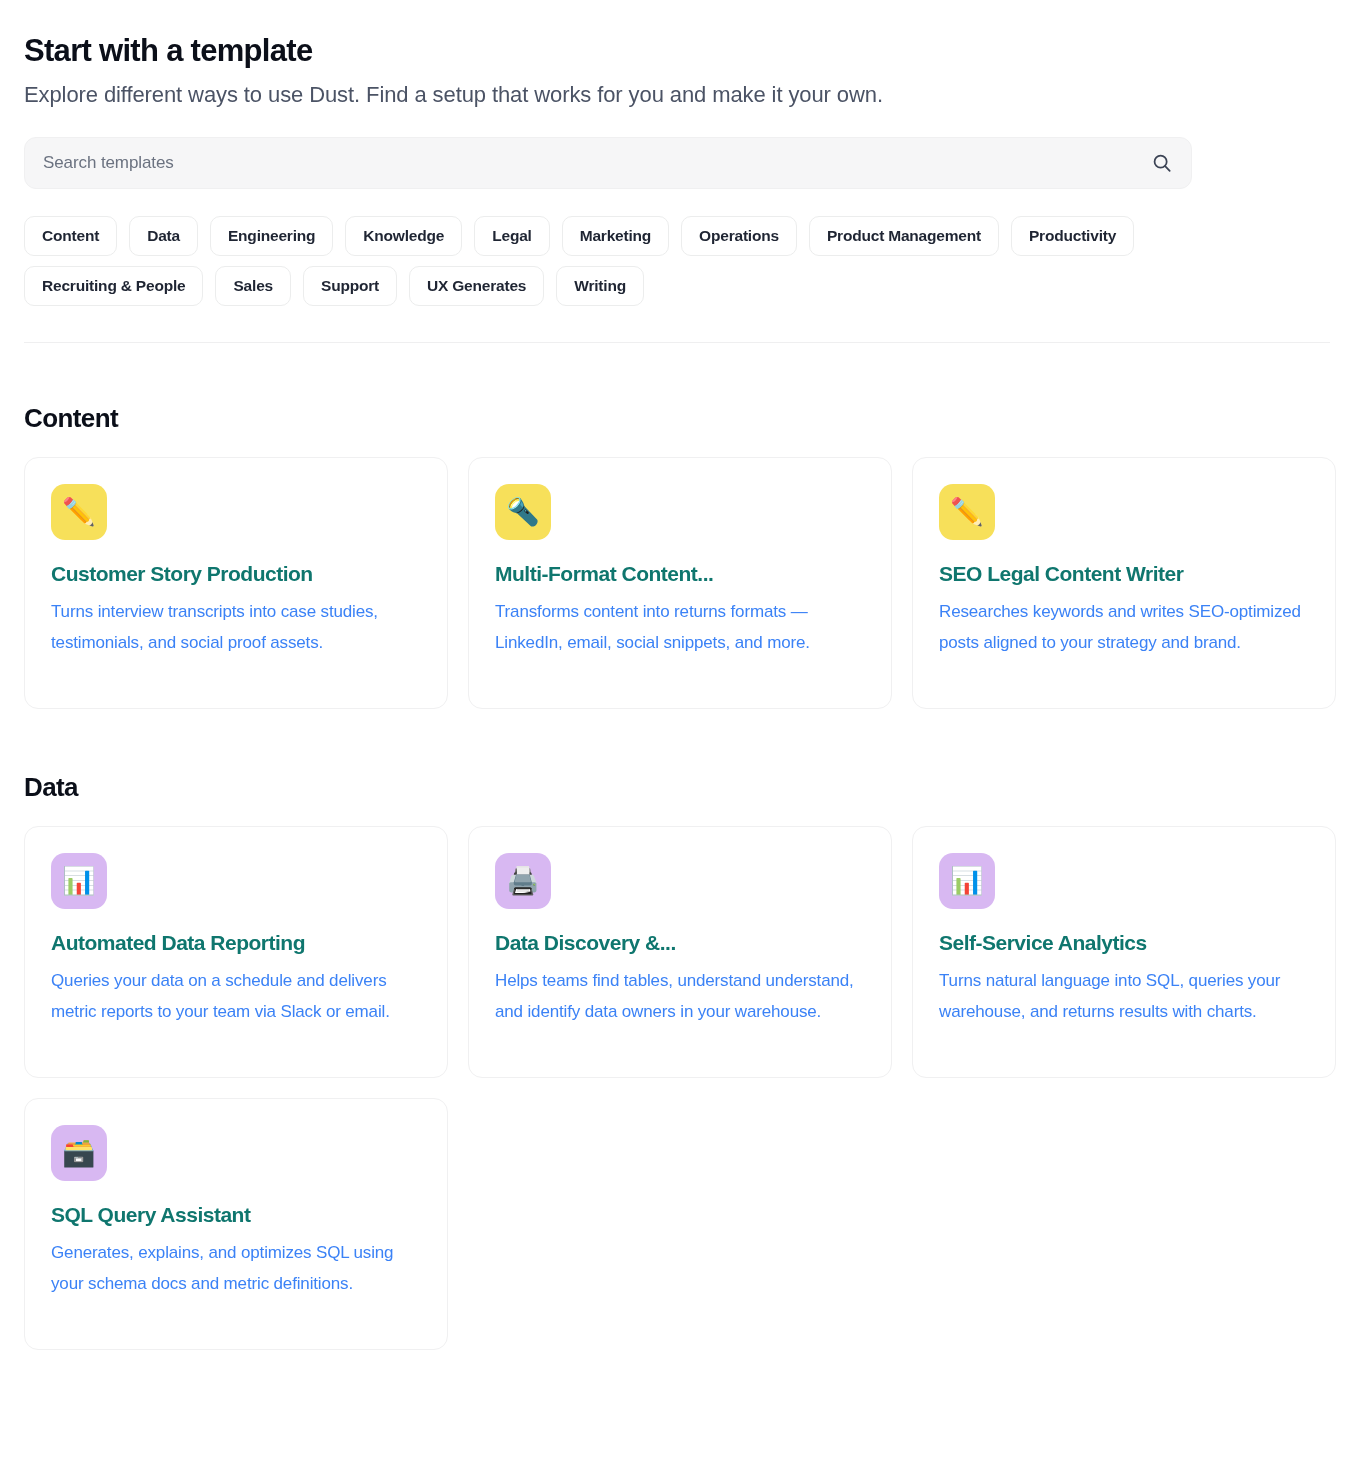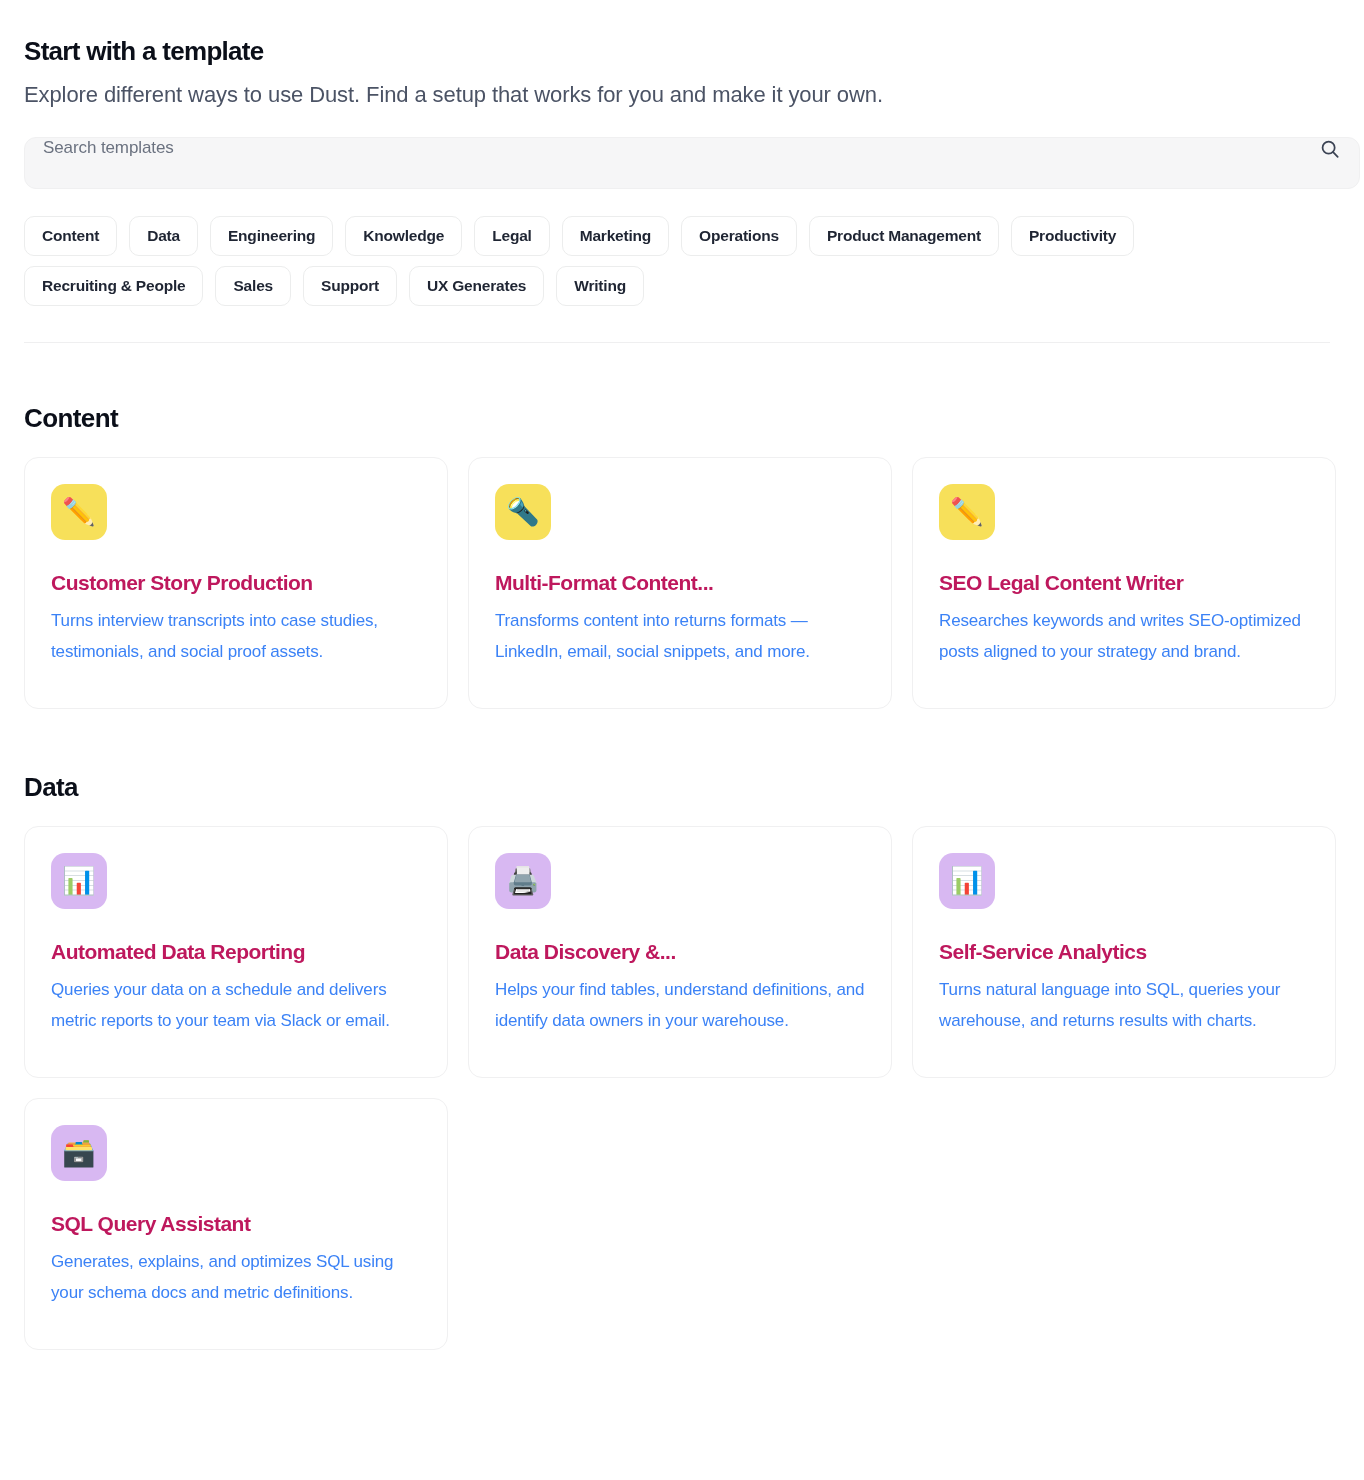--- a/index.html
+++ b/index.html
@@ -16,21 +16,21 @@
   .page {
     width: 1364px;
     min-height: 1480px;
     padding: 24px 24px 0 24px;
     background: #ffffff;
     overflow: hidden;
   }
 
   
   .page-title {
-    font-size: 26px;
+    font-size: 31px;
     line-height: 40px;
     font-weight: 700;
     letter-spacing: -0.7px;
     color: #0b0f19;
     margin-top: 7px;
   }
 
   .page-subtitle {
     font-size: 22px;
     line-height: 26px;
@@ -40,27 +40,27 @@
   }
 
   
   .search-wrap {
     position: relative;
     margin-top: 29px;
     height: 52px;
   }
 
   .search-box {
-    width: 1336px;
+    width: 1168px;
     height: 52px;
     background: #f6f6f7;
     border: 1px solid #f0f0f1;
     border-radius: 12px;
     display: flex;
-    align-items: flex-start;
+    align-items: center;
     padding: 0 18px;
   }
 
   .search-input {
     flex: 1;
     border: 0;
     outline: 0;
     background: transparent;
     font-family: "Liberation Sans", sans-serif;
     font-size: 17px;
@@ -148,26 +148,26 @@
     align-items: center;
     justify-content: center;
     font-size: 27px;
     line-height: 1;
     user-select: none;
   }
   .card-icon.yellow { background: #f7e05a; }
   .card-icon.purple { background: #d8b8f2; }
 
   .card-title {
-    margin-top: 29px;
+    margin-top: 20px;
     font-size: 21px;
     line-height: 28px;
     font-weight: 700;
     letter-spacing: -0.5px;
-    color: #be185d;
+    color: #0f766e;
   }
 
   .card-desc {
     margin-top: 8px;
     font-size: 17px;
     line-height: 31px;
     color: #3b82f6;
     letter-spacing: -0.15px;
   }
 </style>
@@ -233,21 +233,21 @@
         <h2 class="section-title">Data</h2>
         <div class="card-grid">
           <div class="card">
             <div class="card-icon purple" style="background: rgb(216, 184, 242);">📊</div>
             <div class="card-title">Automated Data Reporting</div>
             <div class="card-desc">Queries your data on a schedule and delivers metric reports to your team via Slack or email.</div>
           </div>
           <div class="card">
             <div class="card-icon purple" style="background: rgb(216, 184, 242);">🖨️</div>
             <div class="card-title">Data Discovery &amp;...</div>
-            <div class="card-desc">Helps your find tables, understand definitions, and identify data owners in your warehouse.</div>
+            <div class="card-desc">Helps teams find tables, understand understand, and identify data owners in your warehouse.</div>
           </div>
           <div class="card">
             <div class="card-icon purple" style="background: rgb(216, 184, 242);">📊</div>
             <div class="card-title">Self-Service Analytics</div>
             <div class="card-desc">Turns natural language into SQL, queries your warehouse, and returns results with charts.</div>
           </div>
           <div class="card">
             <div class="card-icon purple" style="background: rgb(216, 184, 242);">🗃️</div>
             <div class="card-title">SQL Query Assistant</div>
             <div class="card-desc">Generates, explains, and optimizes SQL using your schema docs and metric definitions.</div>

